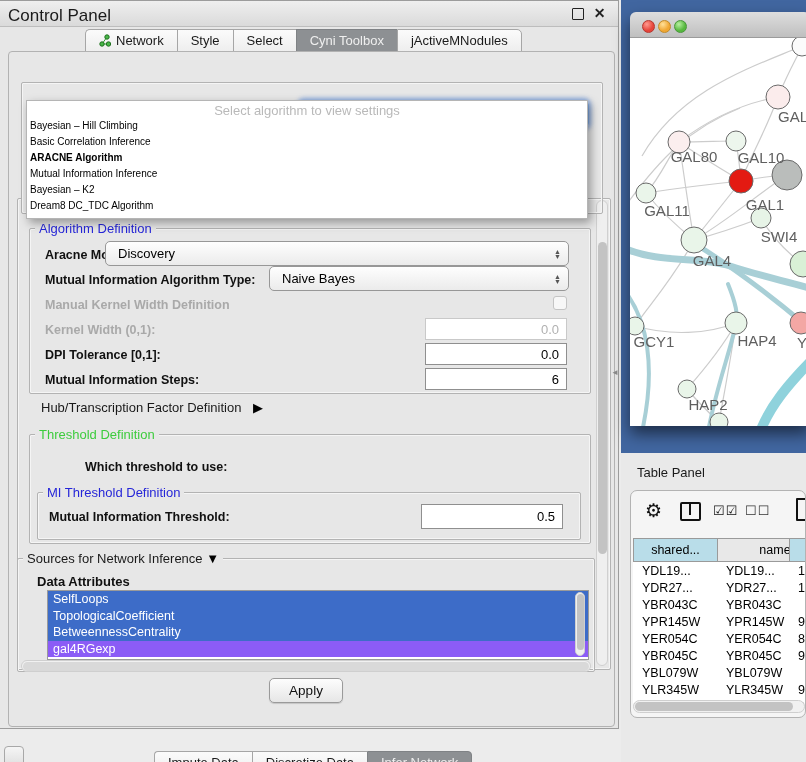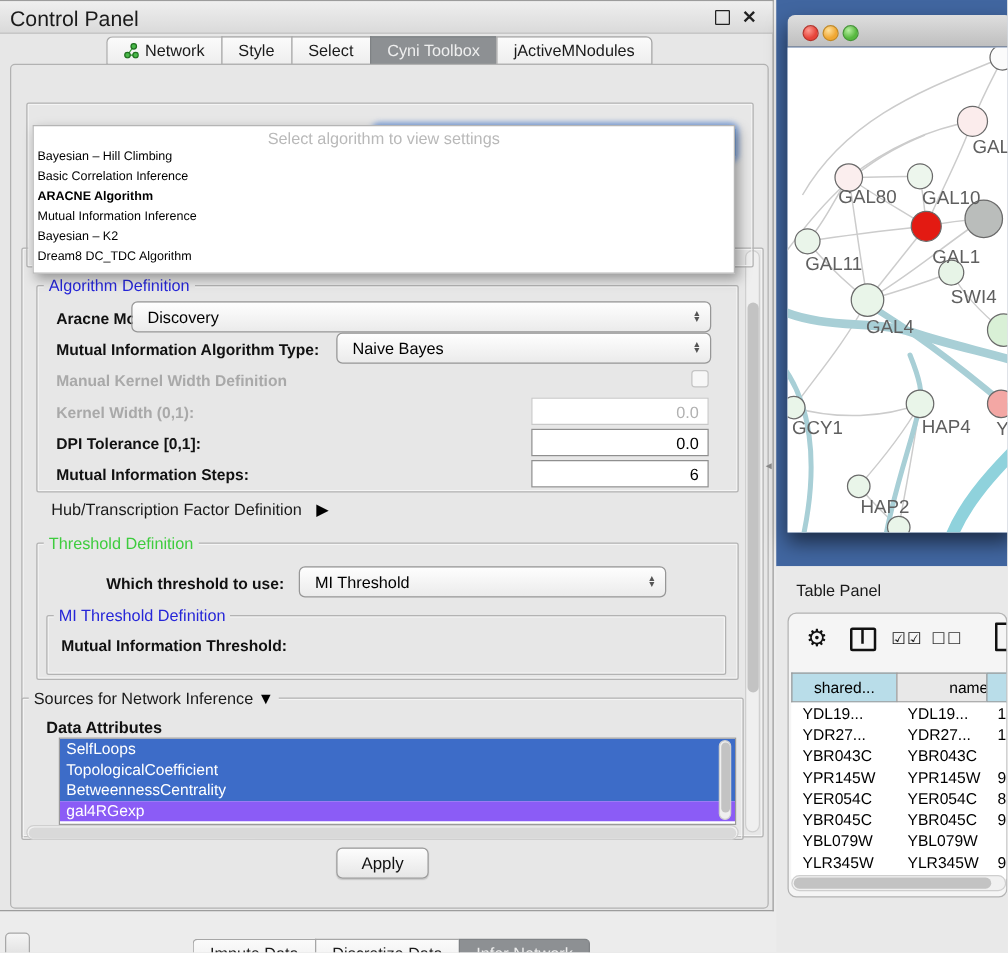--- a/index.html
+++ b/index.html
@@ -200,29 +200,28 @@
 
       <span class="abs" style="left:32px;top:348px;font-size:13px;color:#1a1a1a;">
         <span>Hub/Transcription Factor Definition</span>
         <span class="expander-tri" style="margin-left:8px;">▶</span>
       </span>
 
       <div class="abs groupbox" style="left:20px;top:382px;width:560px;height:108px;"></div>
       <span class="abs grouplabel" style="left:26px;top:375px;color:#3ecc3e;">Threshold Definition</span>
 
       <span class="abs blbl" style="left:76px;top:408px;">Which threshold to use:</span>
-      <div class="abs combo" style="left:230px;top:401px;width:294px;height:25px;">
-        <span>MI Threshold</span>
-        <span class="stepper"></span>
-      </div>
 
       <div class="abs groupbox" style="left:28px;top:440px;width:542px;height:46px;"></div>
       <span class="abs grouplabel" style="left:34px;top:433px;color:#2626d8;">MI Threshold Definition</span>
 
       <span class="abs blbl" style="left:40px;top:458px;">Mutual Information Threshold:</span>
+      <div class="abs fld" style="left:412px;top:452px;width:142px;height:25px;">
+          <span>0.5</span>
+        </div>
 
       <div class="abs groupbox" style="left:8px;top:506px;width:576px;height:112px;"></div>
       <span class="abs grouplabel" style="left:14px;top:499px;"><span>Sources for Network Inference</span> <span class="expander-tri">▼</span></span>
 
       <span class="abs blbl" style="left:28px;top:522px;font-size:13px;">Data Attributes</span>
 
       <div id="attr-list" class="abs" style="left:38px;top:538px;width:540px;height:68px;">
           <div class="attr-item" style="background: rgb(61, 108, 200);">SelfLoops</div>
           <div class="attr-item" style="background: rgb(61, 108, 200);">TopologicalCoefficient</div>
           <div class="attr-item" style="background: rgb(61, 108, 200);">BetweennessCentrality</div>

